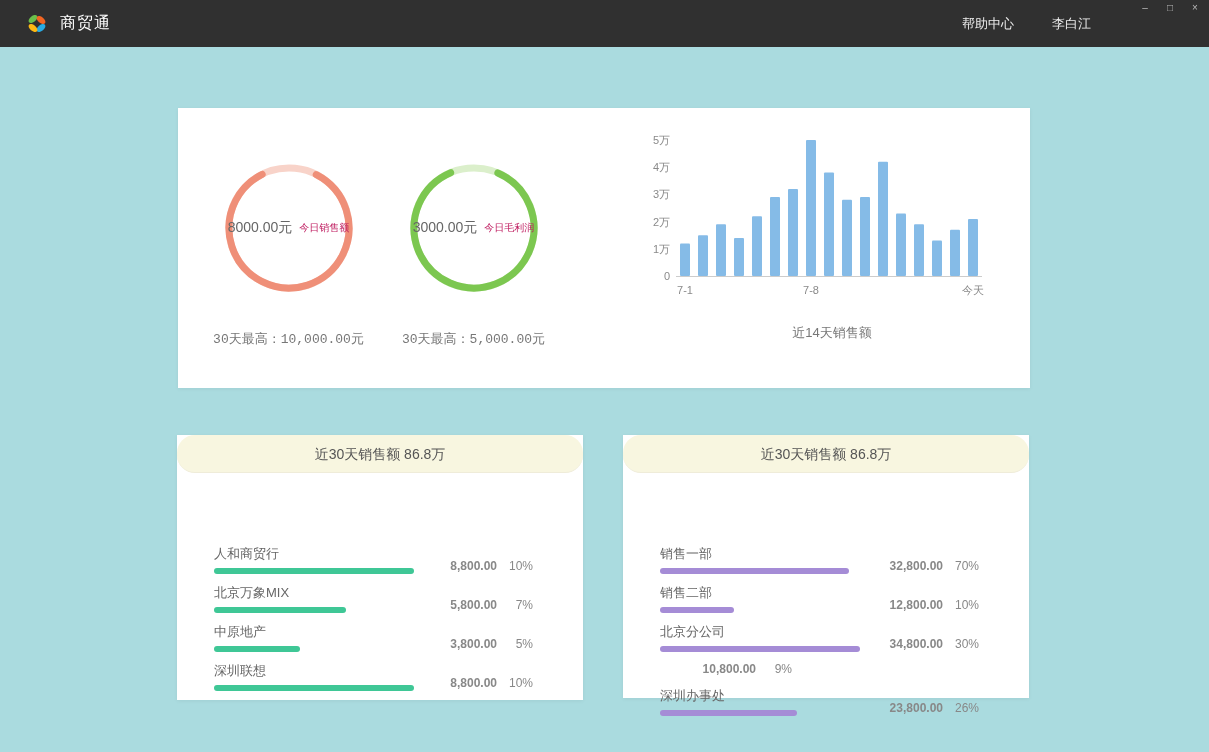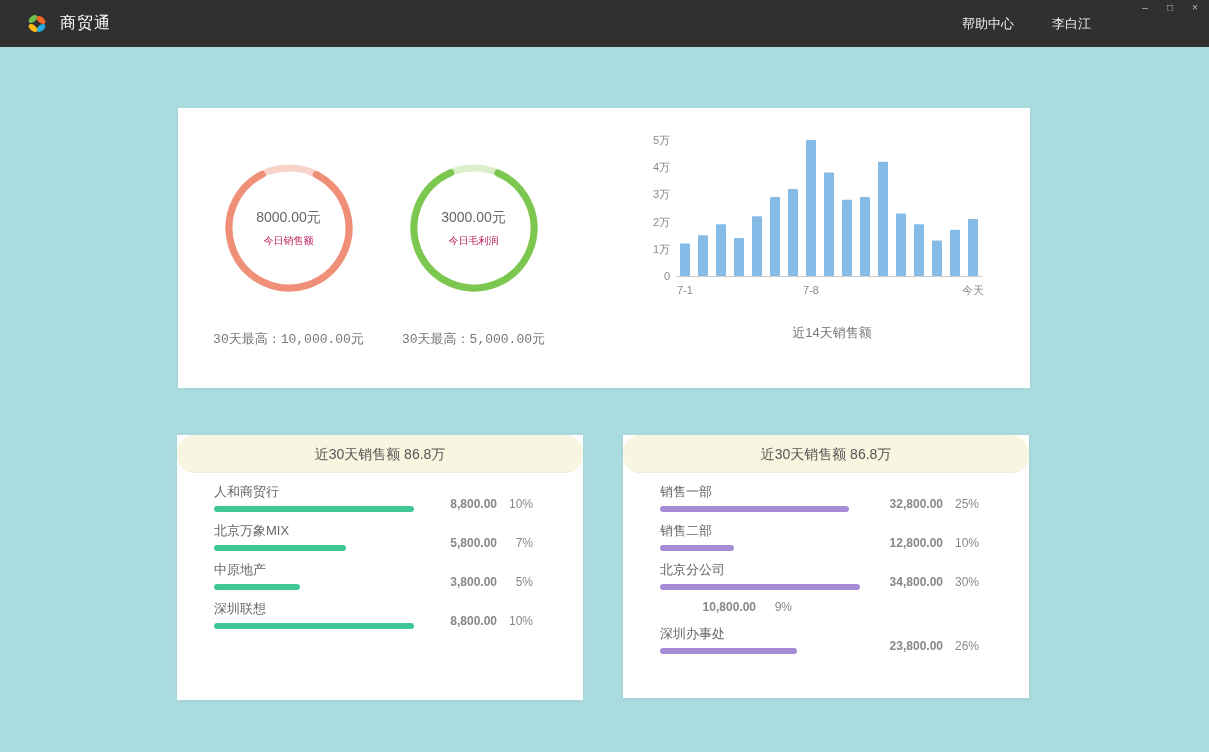--- a/index.html
+++ b/index.html
@@ -29,42 +29,42 @@
   .card {
     position:absolute; background:#ffffff;
     box-shadow:0 1px 4px rgba(0,0,0,0.06);
   }
   #top-card { left:178px; top:61px; width:852px; height:280px; display:flex; }
 
   .donut-block { width:185px; margin-top:50px; text-align:center; flex-shrink:0; }
   .donut-block.first { margin-left:18px; }
   .donut { position:relative; width:140px; height:140px; margin:0 auto; }
   .donut-text {
-    position:absolute; inset:0; display:flex; flex-direction:column;
+    position:absolute; inset:0; display:flex; flex-direction:row;
     justify-content:center; align-items:center; gap:7px;
   }
   .donut-value { font-size:14px; color:#666; }
   .donut-label { font-size:10px; color:#be185d; }
   .donut-max { margin-top:32px; font-size:13px; color:#777;font-family:Liberation Mono, monospace; }
 
   .chart-block { flex:1; margin-top:26px; margin-left:70px; }
   .chart-caption { width:352px; margin-left:20px; text-align:center; margin-top:16px; font-size:13px; color:#777; }
   svg text { font-family:"Liberation Sans","DejaVu Sans",sans-serif; }
   .tick { fill:#8a8a8a; font-size:11px; }
   .axis { stroke:#cccccc; stroke-width:1; }
 
   #rank-card-0 { left:177px; top:388px; width:406px; height:265px; }
   #rank-card-1 { left:623px; top:388px; width:406px; height:263px; }
   .rank-header {
     height:38px; line-height:38px; text-align:center;
     background:#f8f6e0; color:#555; font-size:14px;
     border-bottom:1px solid #efecd9;
     border-radius:18px;
   }
-  .rank-body { padding:10px 50px 0 37px; }
+  .rank-body { padding:32px 50px 0 37px;margin-top:40px; }
   .rank-row { display:flex; align-items:flex-end; margin-bottom:10px; }
   .rank-left { flex:1; }
   .rank-label { font-size:13px; color:#666; margin-bottom:6px; line-height:17px; }
   .rank-bar { height:6px; border-radius:3px; }
   .rank-value { display:flex; width:132px; font-size:12px; color:#888; white-space:nowrap; padding-left:14px; padding-bottom:1px; }
   .rank-value .amount { flex:1; text-align:right;font-weight:bold; }
   .rank-value .pct { width:36px; text-align:right; }
 </style>
 </head>
 <body>
@@ -208,21 +208,21 @@
   <div class="card" id="rank-card-1">
     <div class="rank-header">近30天销售额 86.8万</div>
     <div class="rank-body">
   <div class="rank-row">
     <div class="rank-left">
       <div class="rank-label">销售一部</div>
       <div class="rank-bar" style="background: rgb(165, 140, 214); width: 189px;"></div>
     </div>
     <div class="rank-value">
       <span class="amount">32,800.00</span>
-      <span class="pct">25%</span>
+      <span class="pct">70%</span>
     </div>
   </div>
 
   <div class="rank-row">
     <div class="rank-left">
       <div class="rank-label">销售二部</div>
       <div class="rank-bar" style="background: rgb(165, 140, 214); width: 74px;"></div>
     </div>
     <div class="rank-value">
       <span class="amount">12,800.00</span>

